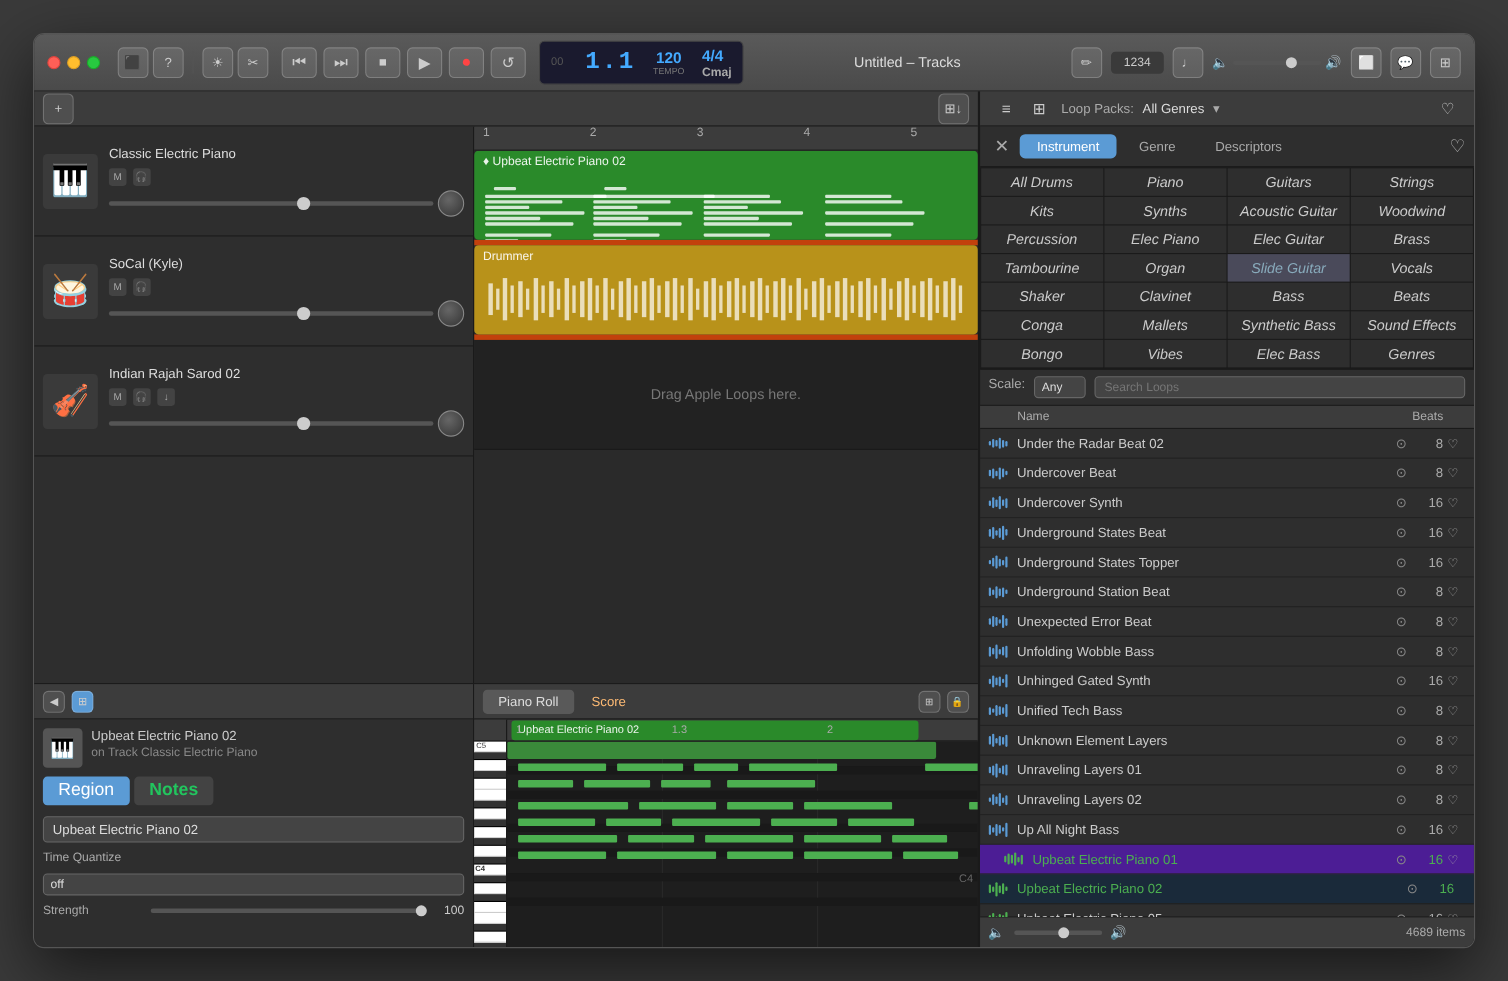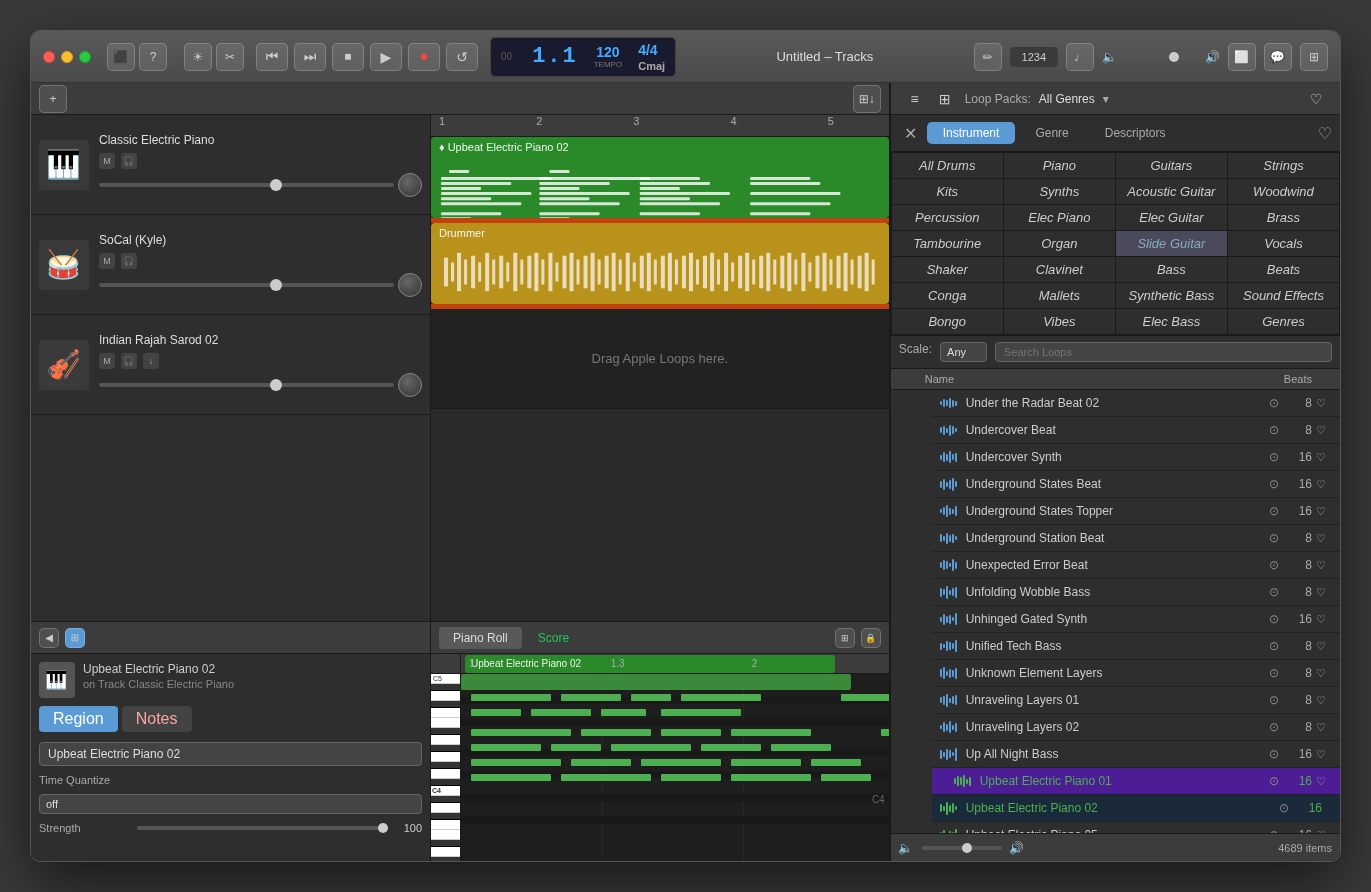--- a/index.html
+++ b/index.html
@@ -334,21 +334,22 @@
       border-radius: 4px;
       font-size: 16px;
       cursor: pointer;
     }
     .bottom-tab.active {
       background: #5b9bd5;
       color: white;
     }
     .bottom-tab.inactive {
       background: rgba(255,255,255,0.1);
-      color: #fca5a5;
+      color: #22c55e;
+      font-weight: bold;
     }
     .region-name-display {
       color: #ccc;
       font-size: 12px;
       margin-bottom: 2px;
     }
     .region-track-name {
       color: #888;
       font-size: 11px;
       margin-bottom: 8px;
@@ -436,21 +437,21 @@
       padding: 4px 14px;
       border-radius: 4px;
       font-size: 12px;
       cursor: pointer;
     }
     .piano-roll-tab.active {
       background: rgba(255,255,255,0.15);
       color: #ddd;
     }
     .piano-roll-tab.inactive {
-      color: #22c55e;
+      color: #fdba74;
     }
     .piano-roll-content {
       flex: 1;
       display: flex;
       overflow: hidden;
     }
     .piano-keys {
       width: 30px;
       background: #333;
       border-right: 1px solid #1a1a1a;
@@ -562,21 +563,20 @@
       background: #444;
       border: 1px solid #666;
       border-radius: 4px;
       color: #ddd;
       font-size: 11px;
       padding: 3px 8px;
     }
     .loop-list {
       flex: 1;
       overflow-y: auto;
-      margin-left: 41px;
     }
     .loop-list-header {
       display: flex;
       padding: 4px 8px;
       border-bottom: 1px solid #1a1a1a;
       background: #3c3c3c;
     }
     .loop-list-header-name {
       flex: 1;
       color: #aaa;

